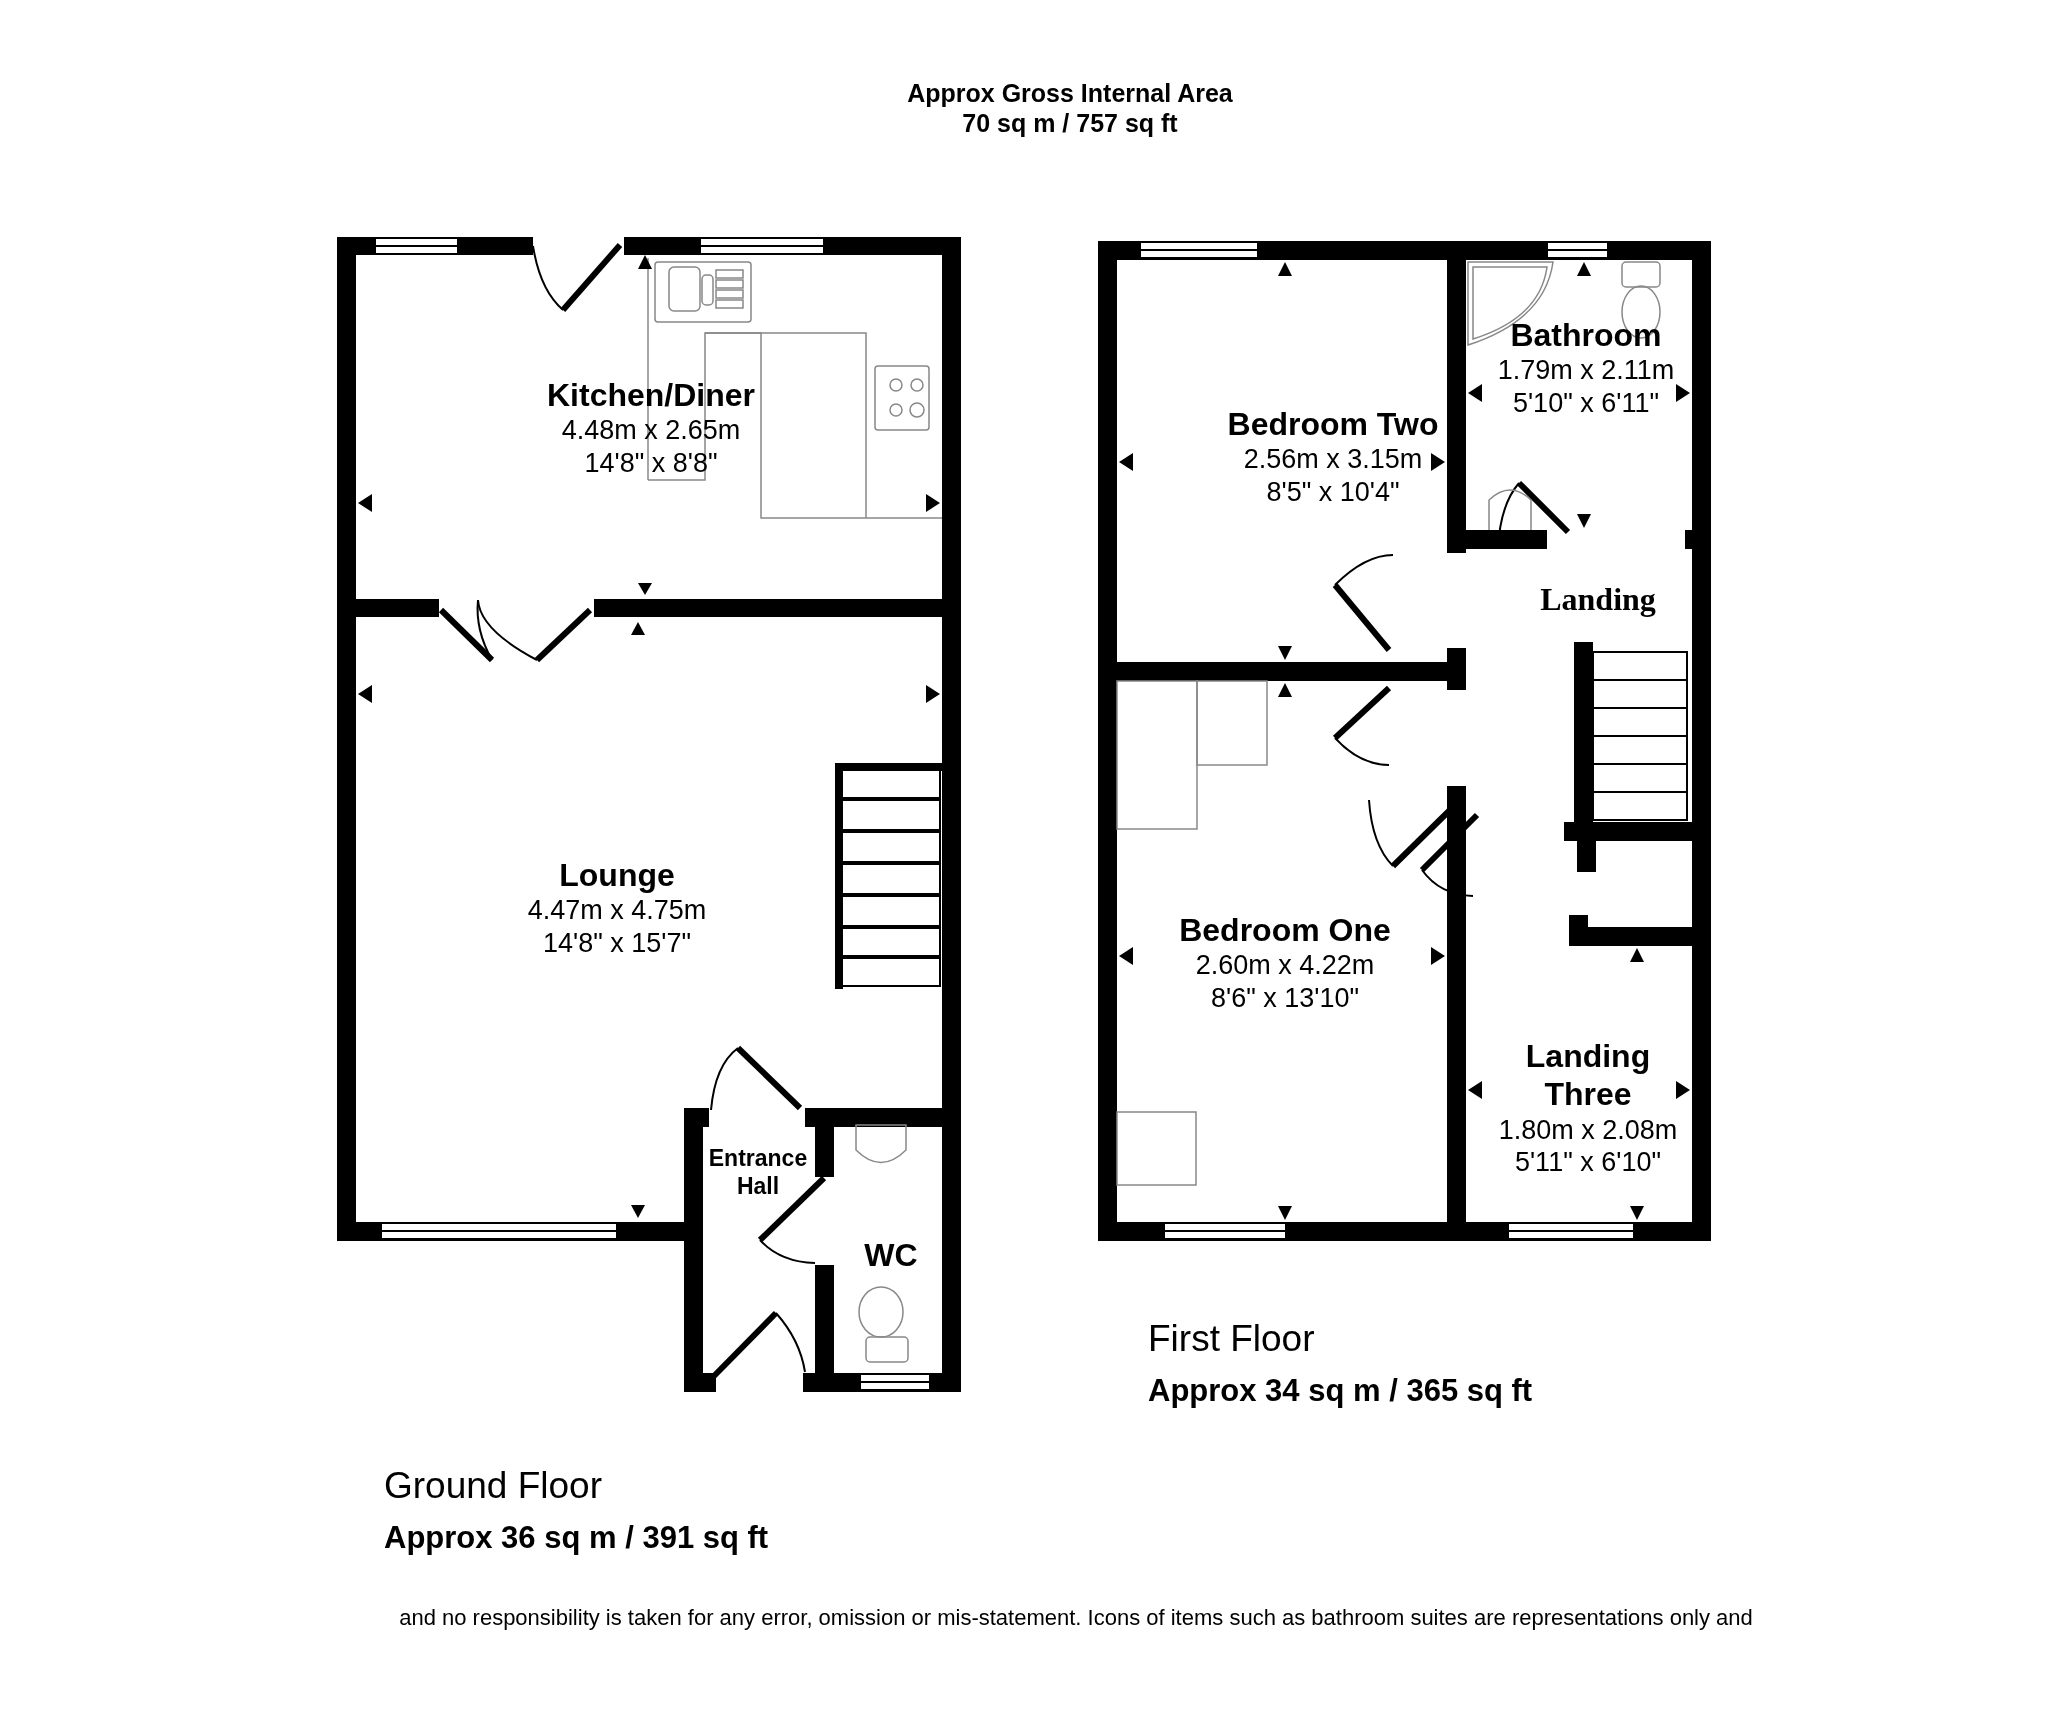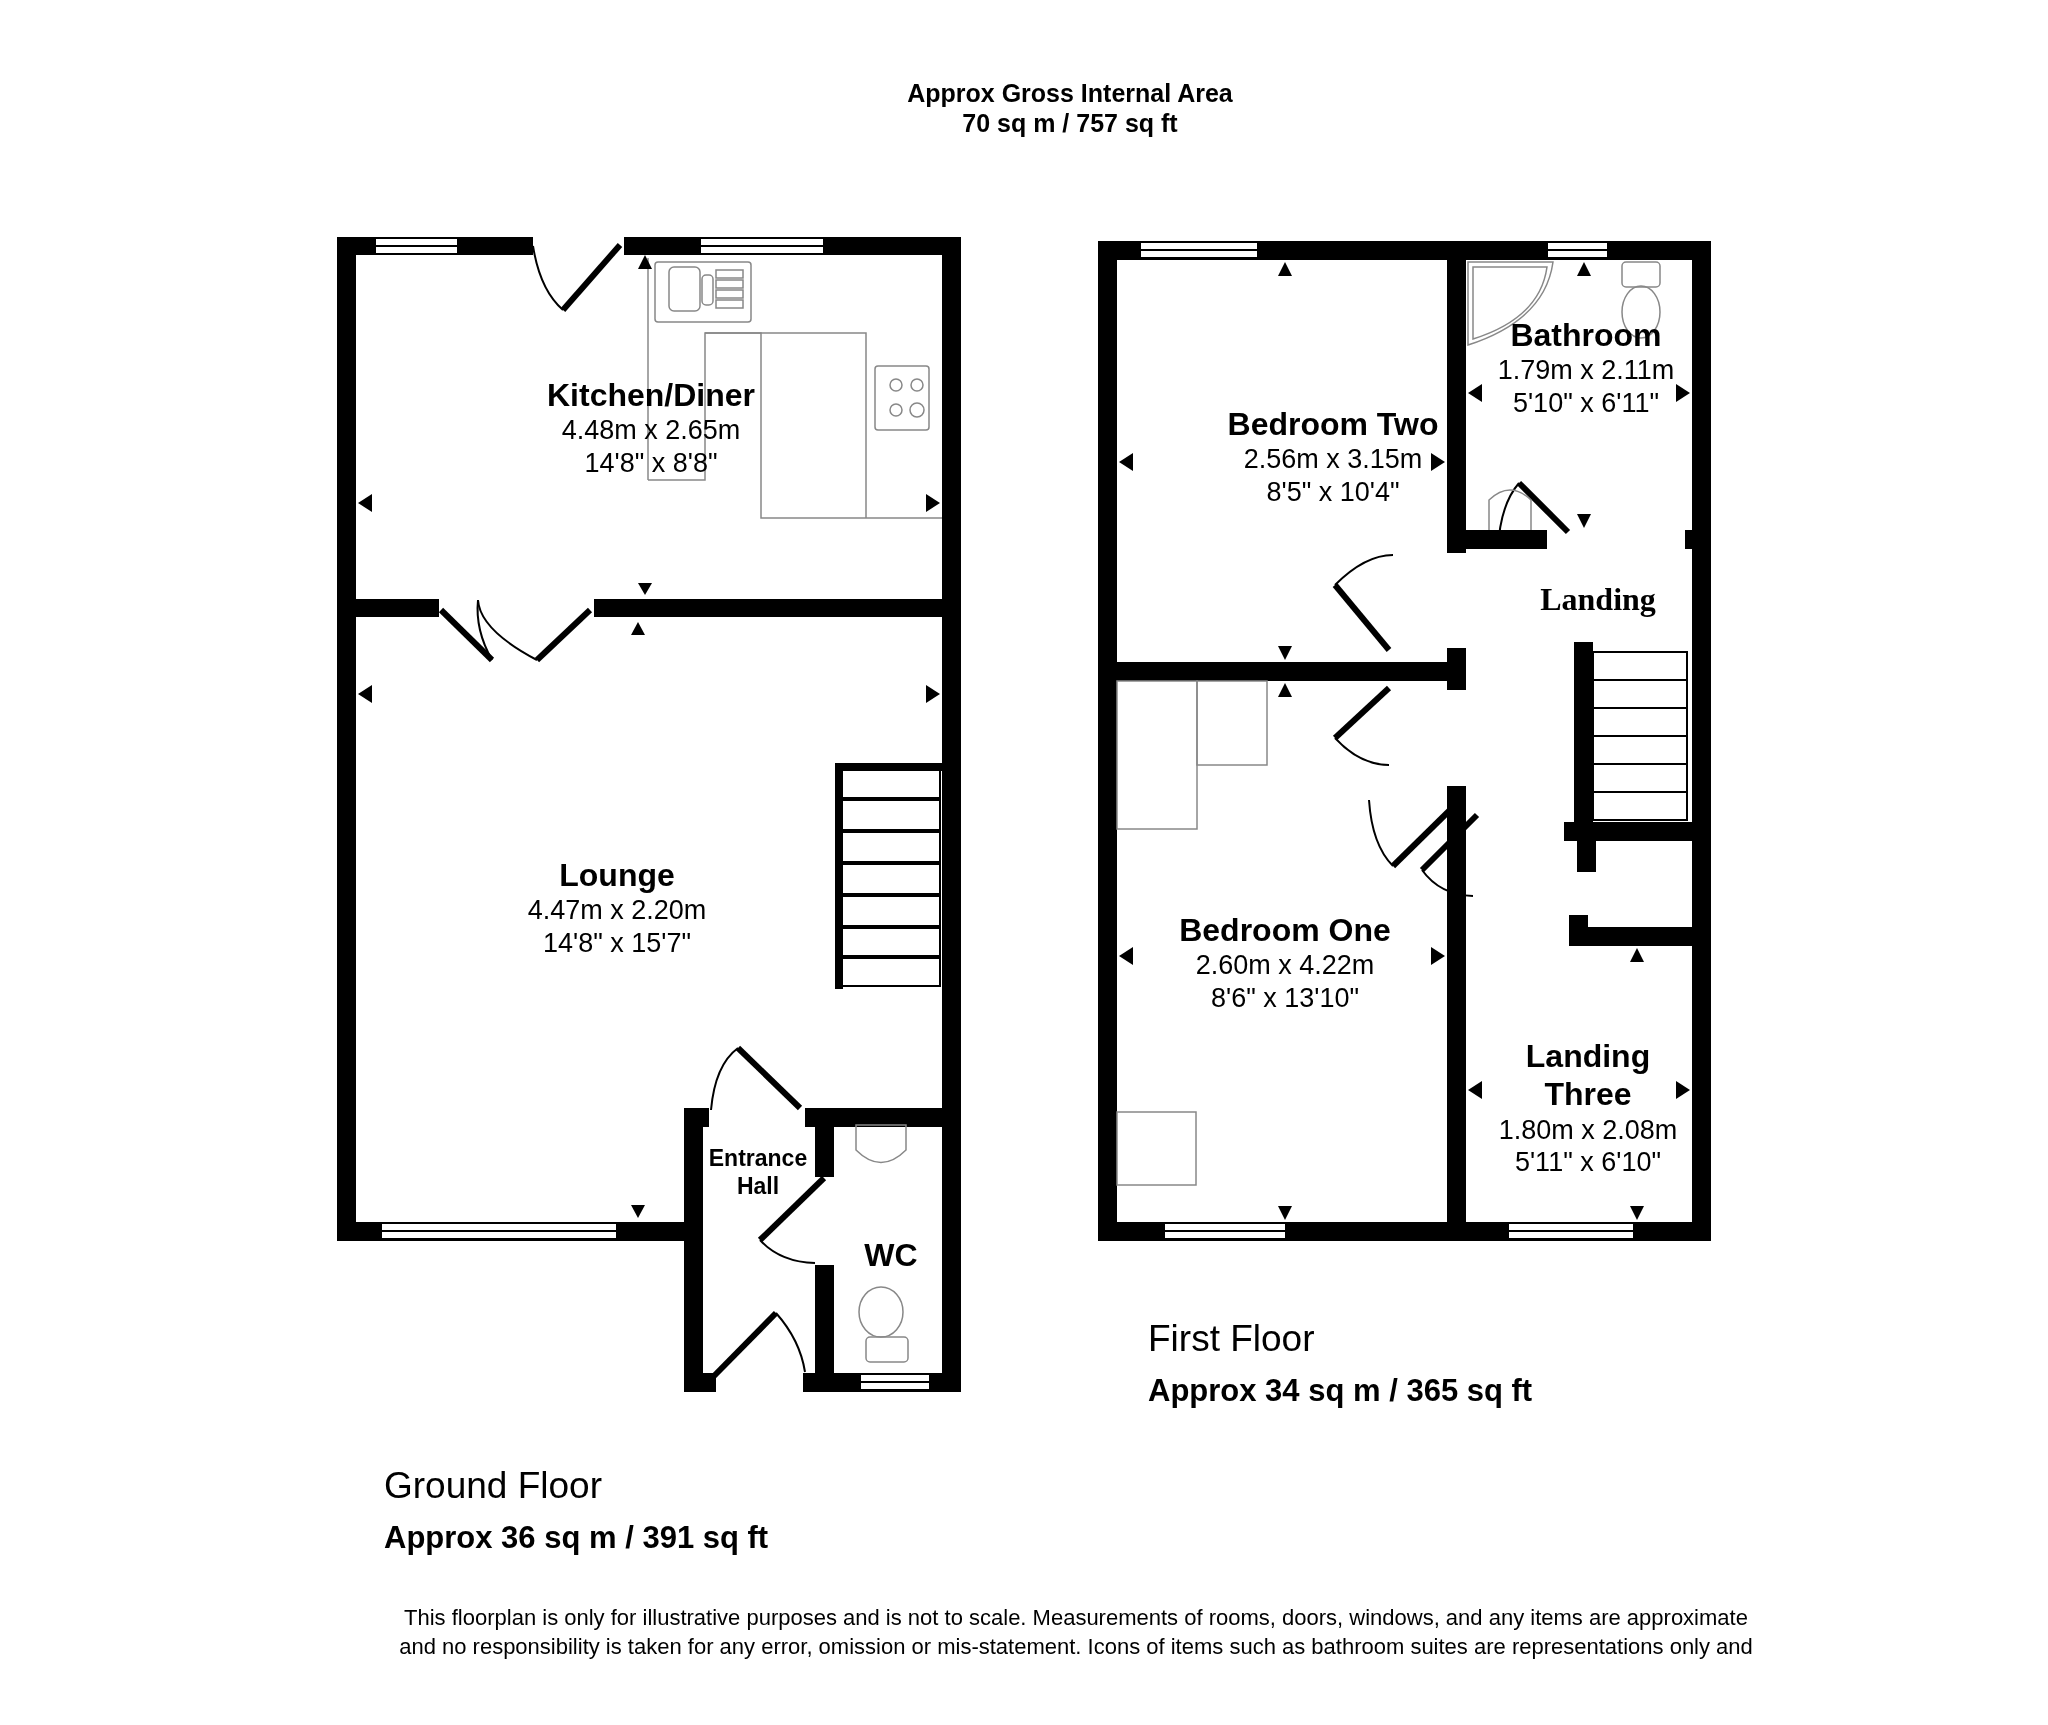--- a/index.html
+++ b/index.html
@@ -215,21 +215,21 @@
   </g>
 </svg>
 
 <div class="room-label" style="left:651px; top:376px;">
   <span class="room-name">Kitchen/Diner</span>
   <span class="room-dim">4.48m x 2.65m</span>
   <span class="room-dim">14'8" x 8'8"</span>
 </div>
 <div class="room-label" style="left:617px; top:856px;">
   <span class="room-name">Lounge</span>
-  <span class="room-dim">4.47m x 2.20m</span>
+  <span class="room-dim">4.47m x 4.75m</span>
   <span class="room-dim">14'8" x 15'7"</span>
 </div>
 <div class="room-label" style="left:758px; top:1145px;">
   <span class="room-name" style="font-size:23px;">Entrance</span>
   <span class="room-name" style="font-size:23px;">Hall</span>
 </div>
 <div class="room-label" style="left:891px; top:1236px;">
   <span class="room-name">WC</span>
 </div>
 
@@ -257,15 +257,14 @@
   <span class="room-dim">1.80m x 2.08m</span>
   <span class="room-dim">5'11" x 6'10"</span>
 </div>
 
 <div class="abs floor-name" style="left:1102px; top:1318px;">First Floor</div>
 <div class="abs floor-area" style="left:1102px; top:1373px;">Approx 34 sq m / 365 sq ft</div>
 <div class="abs floor-name" style="left:338px; top:1465px;">Ground Floor</div>
 <div class="abs floor-area" style="left:338px; top:1520px;">Approx 36 sq m / 391 sq ft</div>
 
 <div class="abs disclaimer">
-  <div>This floorplan is only for illustrative purposes and is not to scale. Measurements of rooms, doors, windows, and any items are approximate</div>
   <div>and no responsibility is taken for any error, omission or mis-statement. Icons of items such as bathroom suites are representations only and</div>
 </div>
 
 </body></html>

